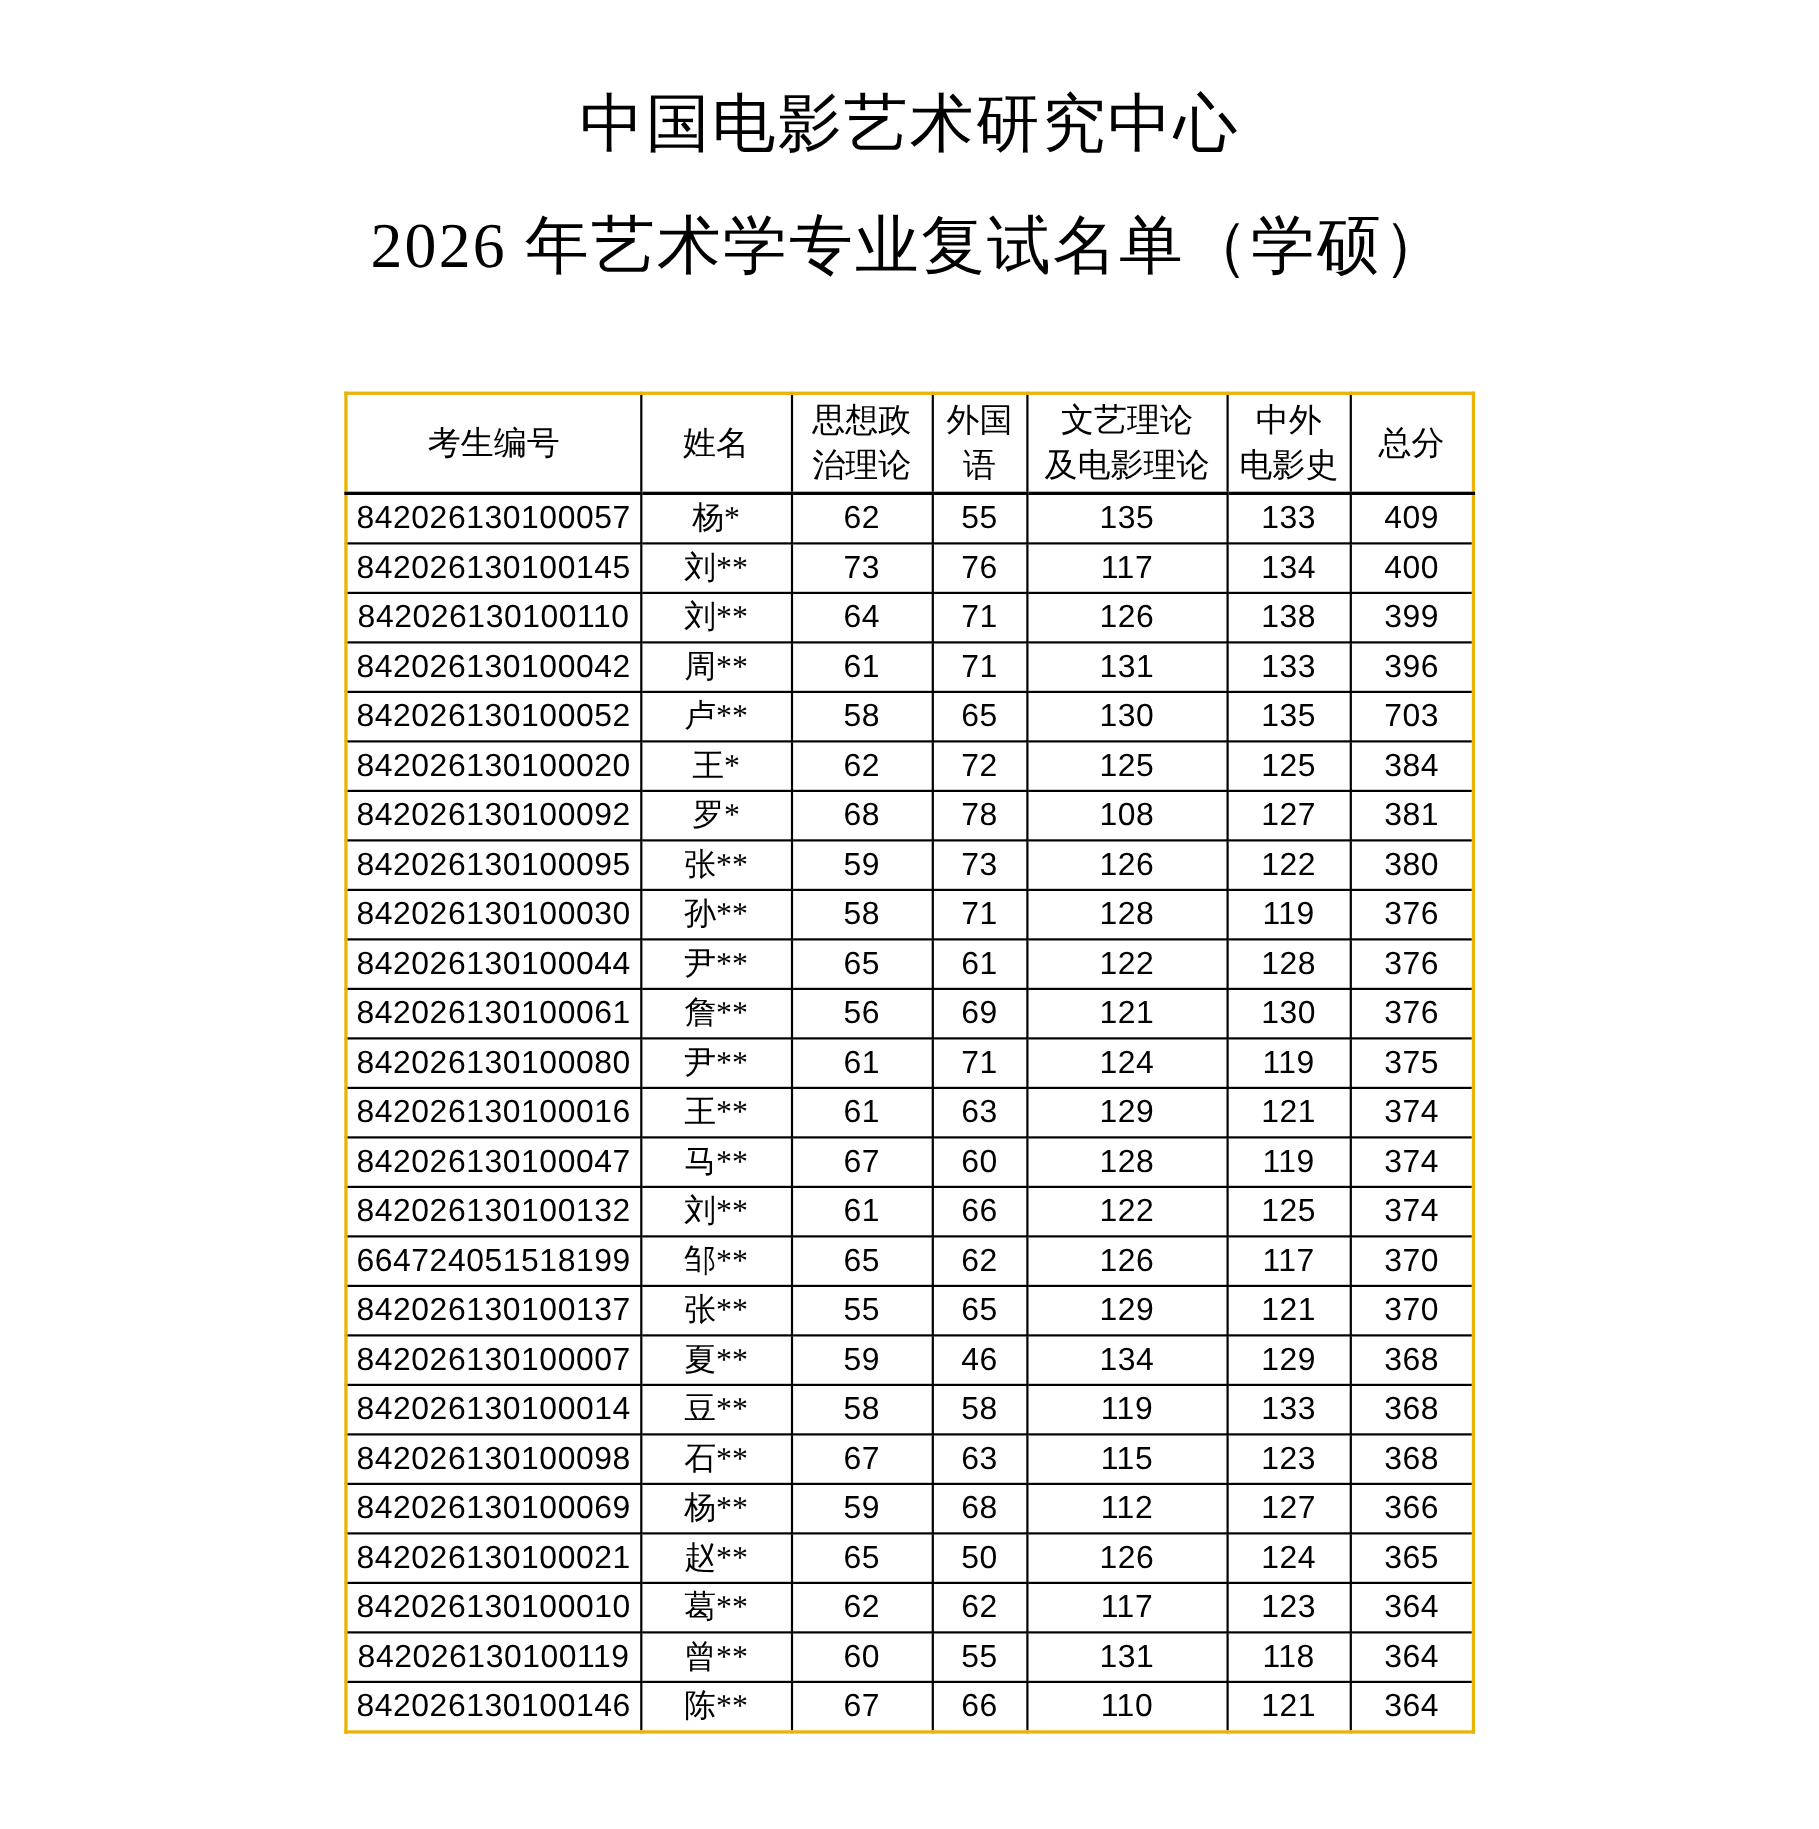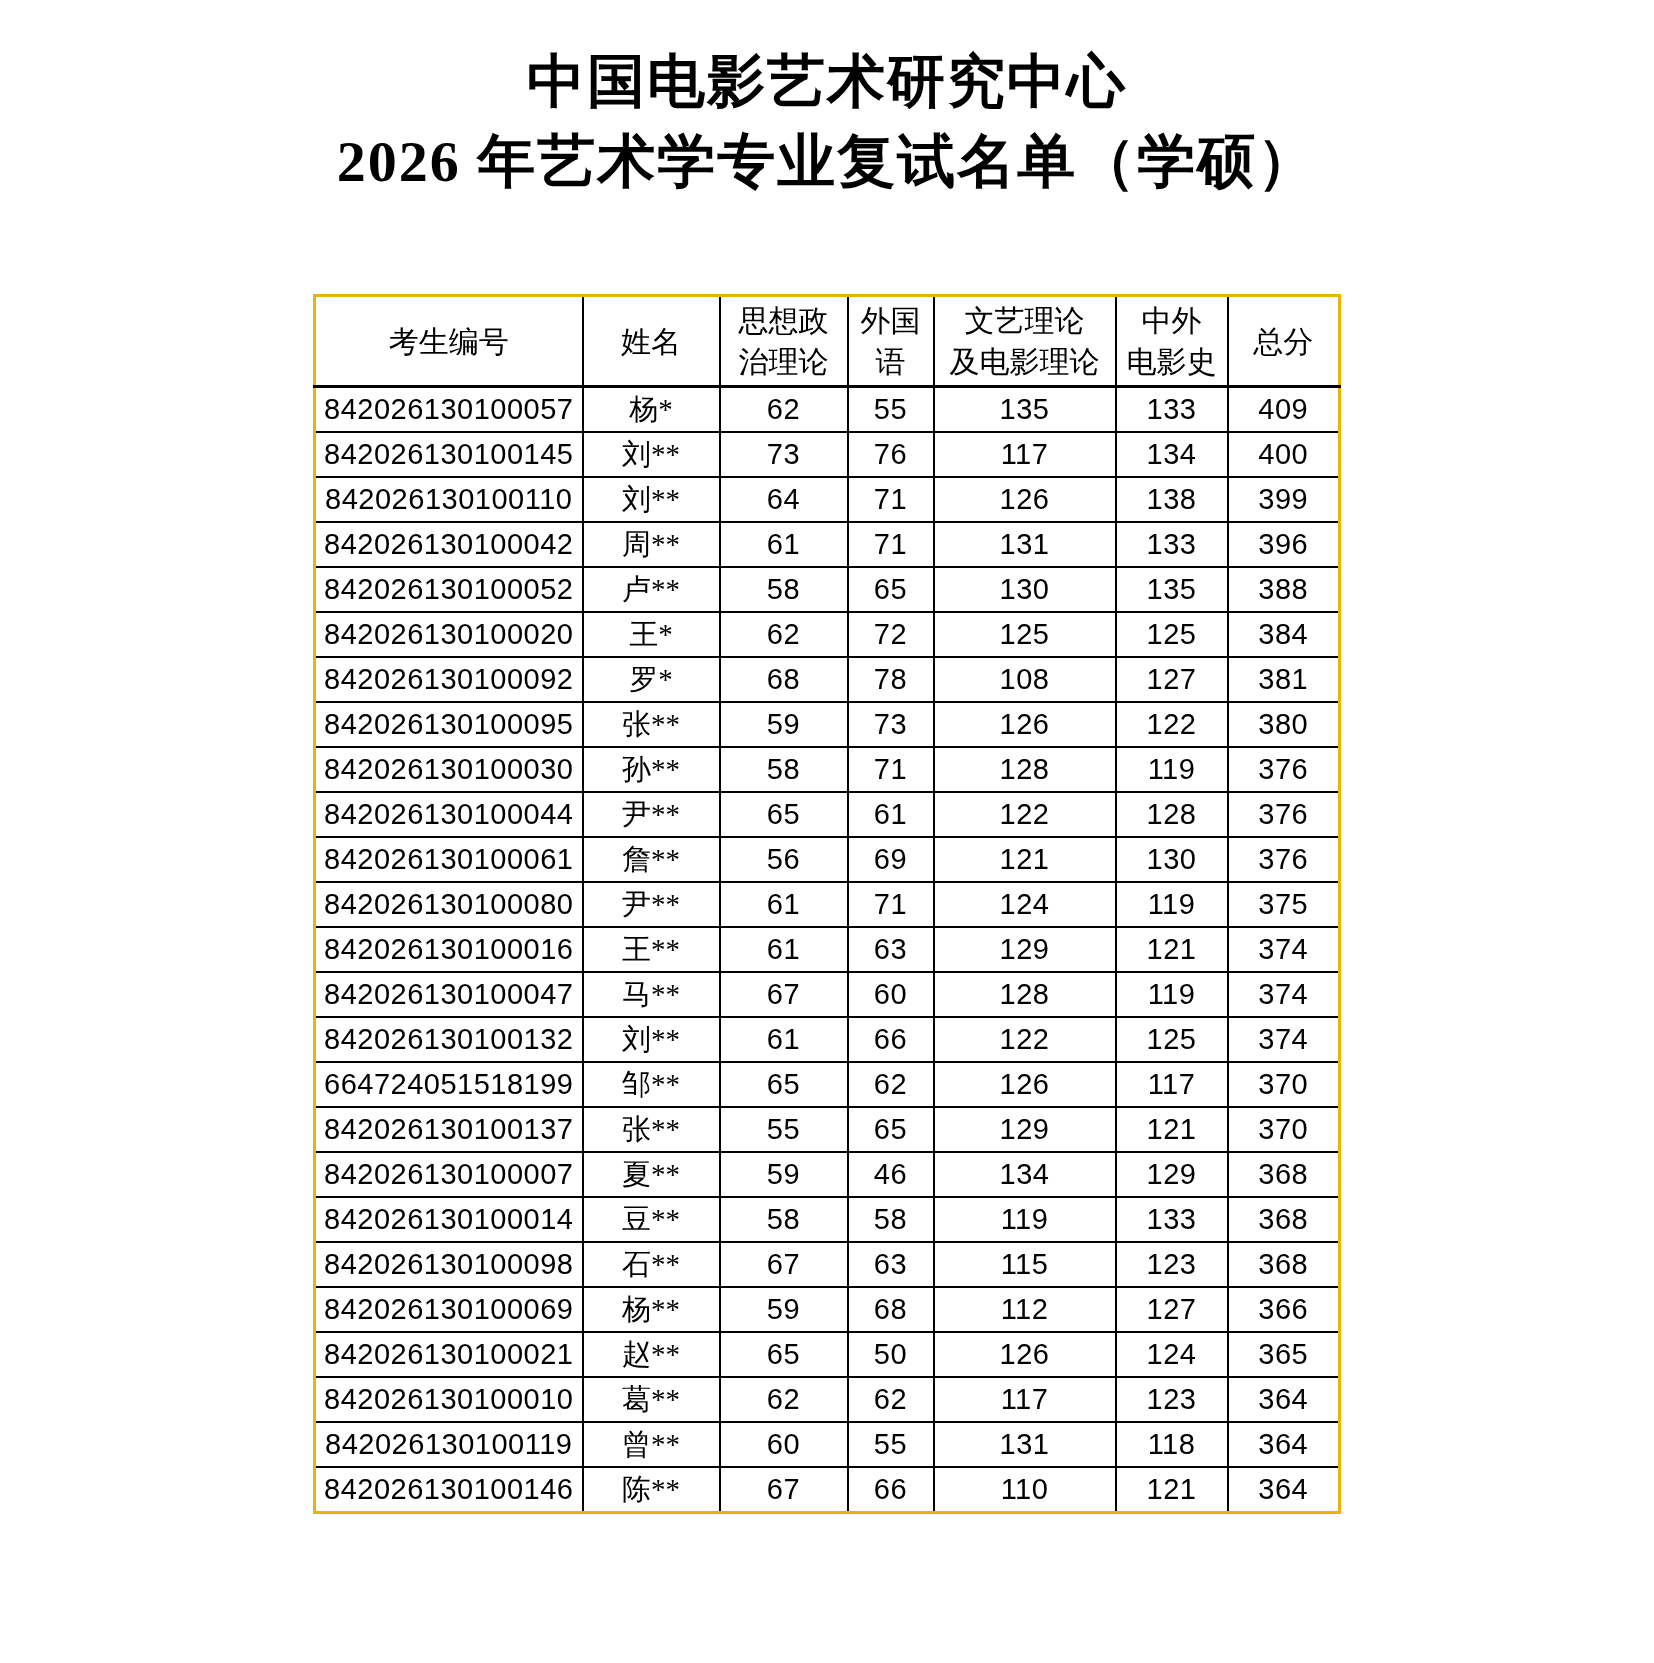--- a/index.html
+++ b/index.html
@@ -18,25 +18,26 @@
     height: 1663px;
     box-sizing: border-box;
     padding-top: 42px;
     overflow: hidden;
   }
   .doc-title {
     text-align: center;
   }
   .title-line {
     font-family: "Liberation Serif", serif;
-    font-weight: bold;
+    font-weight: normal;
     font-size: 58px;
     line-height: 80px;
     letter-spacing: 2px;
     white-space: nowrap;
+    margin-top: 31px;
   }
   table.results {
     margin: 92px auto 0 auto;
     border-collapse: collapse;
     table-layout: fixed;
     width: 1025px;
     border: 3px solid #eab308;
   }
   col.c1 { width: 268px; }
   col.c2 { width: 137px; }
@@ -146,21 +147,21 @@
           <td class="num">133</td>
           <td class="num">396</td>
         </tr>
         <tr>
           <td class="num">842026130100052</td>
           <td class="cn">卢**</td>
           <td class="num">58</td>
           <td class="num">65</td>
           <td class="num">130</td>
           <td class="num">135</td>
-          <td class="num">388</td>
+          <td class="num">703</td>
         </tr>
         <tr>
           <td class="num">842026130100020</td>
           <td class="cn">王*</td>
           <td class="num">62</td>
           <td class="num">72</td>
           <td class="num">125</td>
           <td class="num">125</td>
           <td class="num">384</td>
         </tr>

